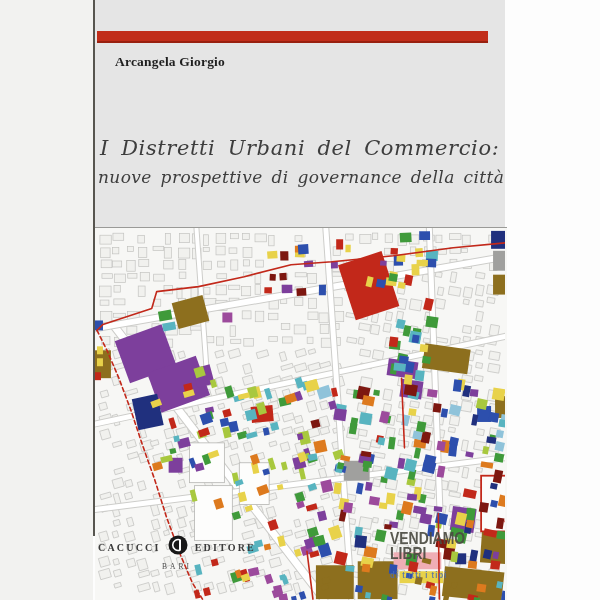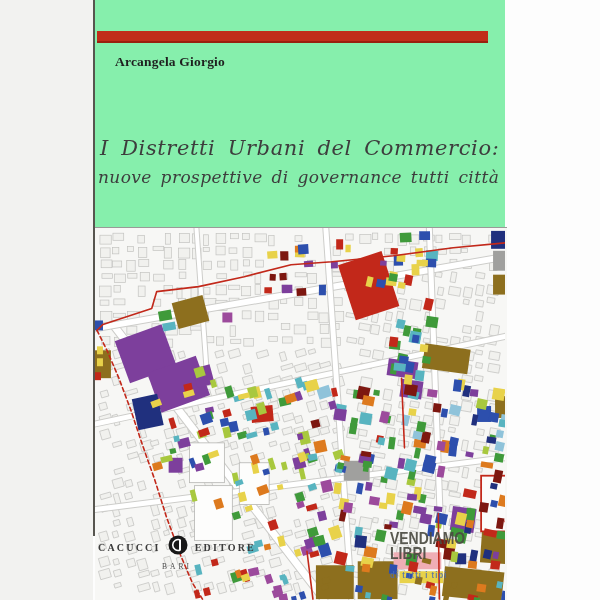--- a/index.html
+++ b/index.html
@@ -1,19 +1,19 @@
 <!DOCTYPE html>
 <html><head>
 <meta charset="utf-8">
 <style>
   html,body{margin:0;padding:0;background:#ffffff;}
   #stage{position:relative;width:600px;height:600px;background:#fdfdfd;overflow:hidden;
          font-family:"Liberation Serif", serif;}
   #left-margin{position:absolute;left:0;top:0;width:93px;height:600px;background:#f2f2f0;}
-  #book-cover{position:absolute;left:93px;top:0;width:412px;height:536px;background:#86efac;
+  #book-cover{position:absolute;left:93px;top:0;width:412px;height:536px;background:#e5e5e5;
               border-left:2px solid #57554f;box-sizing:border-box;padding-left:44px;}
   #accent-bar{position:absolute;left:2px;top:31px;width:391px;height:10px;
               border-bottom:2px solid #99200f;}
   #authors{position:absolute;left:20px;top:54px;font-weight:bold;font-size:13.5px;
            line-height:16px;color:#1f1f1f;letter-spacing:0.2px;}
   #title-block{position:absolute;left:5px;top:136px;color:#3d3d3d;
                font-family:"DejaVu Serif", serif;font-style:italic;}
   #title-line1{font-size:21px;letter-spacing:0.6px;word-spacing:5px;font-style:italic;}
   #title-line2{font-size:17px;letter-spacing:0.4px;word-spacing:3px;margin-top:7px;margin-left:-2px;}
   #map-wrap{position:absolute;left:0;top:227px;width:412px;height:373px;
@@ -38,21 +38,21 @@
   <div id="book-cover">
 
     <div id="accent-bar" style="background: rgb(193, 45, 26);"></div>
 
     <div id="authors">
       <div>Arcangela Giorgio</div>
     </div>
 
     <div id="title-block">
       <div id="title-line1">I Distretti Urbani del Commercio:</div>
-      <div id="title-line2">nuove prospettive di governance tutti città</div>
+      <div id="title-line2">nuove prospettive di governance della città</div>
     </div>
 
     <div id="map-wrap">
       <svg id="map-svg" width="410" height="372" viewBox="0 0 412 372">
           <g>
             <rect x="0" y="0" width="412" height="372" fill="#f7f7f5"></rect>
           </g>
           <g>
             <rect x="4.940252662142856" y="6.343331218857006" width="11.406509283188036" height="8.939983727848151" fill="#f1f1ee" stroke="#c3c3c0" stroke-width="0.7"></rect>
             <rect x="18.026808619977352" y="4.314795851854047" width="10.818735483018093" height="7.142903210196133" fill="#f1f1ee" stroke="#c3c3c0" stroke-width="0.7"></rect>

